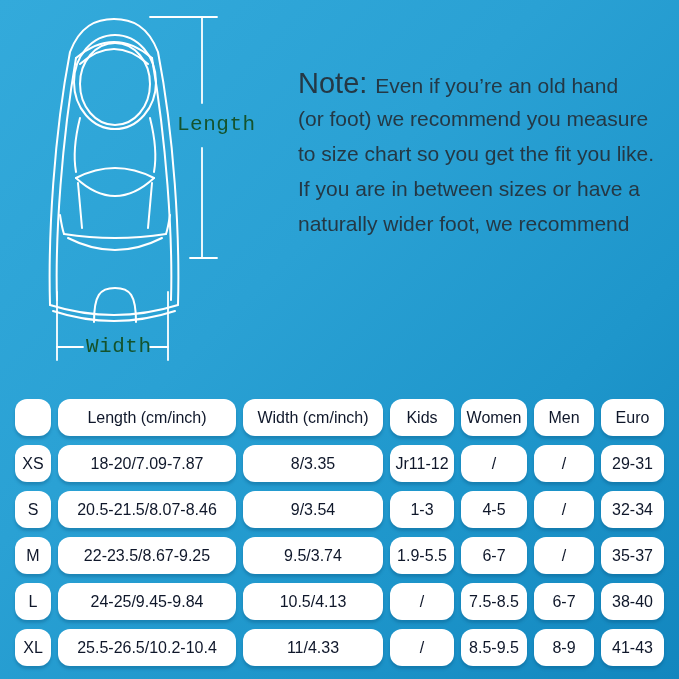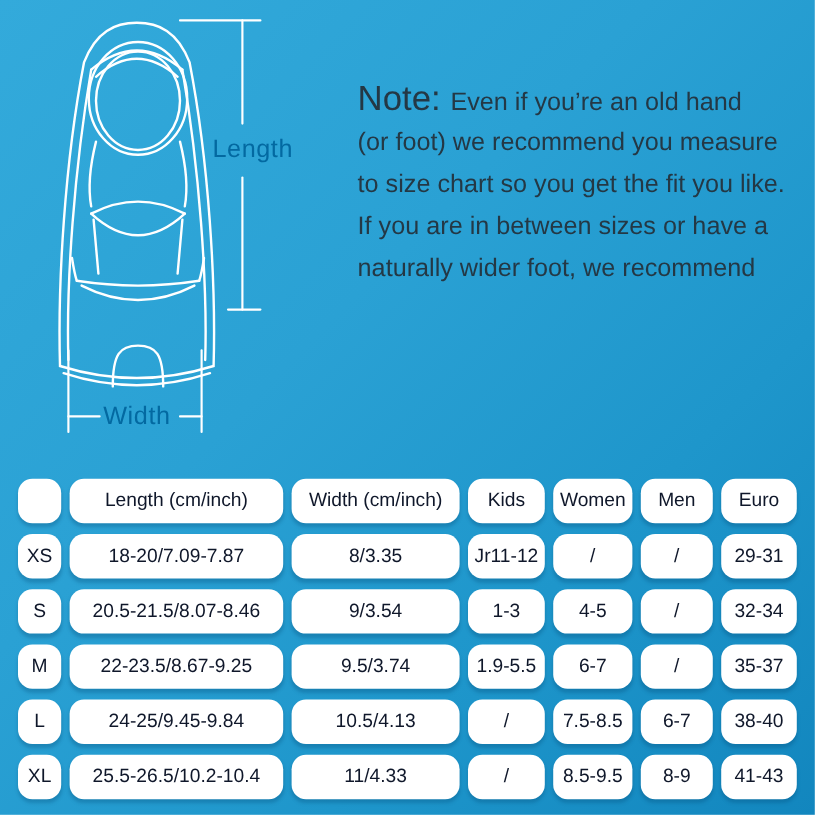--- a/index.html
+++ b/index.html
@@ -9,22 +9,23 @@
     overflow: hidden;
     font-family: "Liberation Sans", "DejaVu Sans", sans-serif;
     background: linear-gradient(135deg, #33aadb 0%, #2aa1d4 40%, #1e96cb 70%, #1286be 100%);
   }
   .stage { position: absolute; inset: 0; }
 
   
   .fin-diagram { position: absolute; left: 15px; top: 8px; width: 235px; height: 375px; }
   .fin-diagram svg { position: absolute; left: 0; top: 0; }
   .dim-label {
-    position: absolute; color: #0369a1; font-size: 21px; letter-spacing: 0.5px;
+    position: absolute; color: #14532d; font-size: 21px; letter-spacing: 0.5px;
     white-space: nowrap;
+    font-family: Liberation Mono, monospace;
   }
   .dim-label.length { left: 162px; top: 105px; }
   .dim-label.width  { left: 71px;  top: 327px; }
 
   
   .note { position: absolute; left: 274px; top: 66px; width: 400px; color: #243845; margin-left: 24px; }
   .note-line { height: 35px; line-height: 35px; font-size: 21px; white-space: nowrap; }
   .note-title { font-size: 29px; margin-right: 8px; }
 
   

